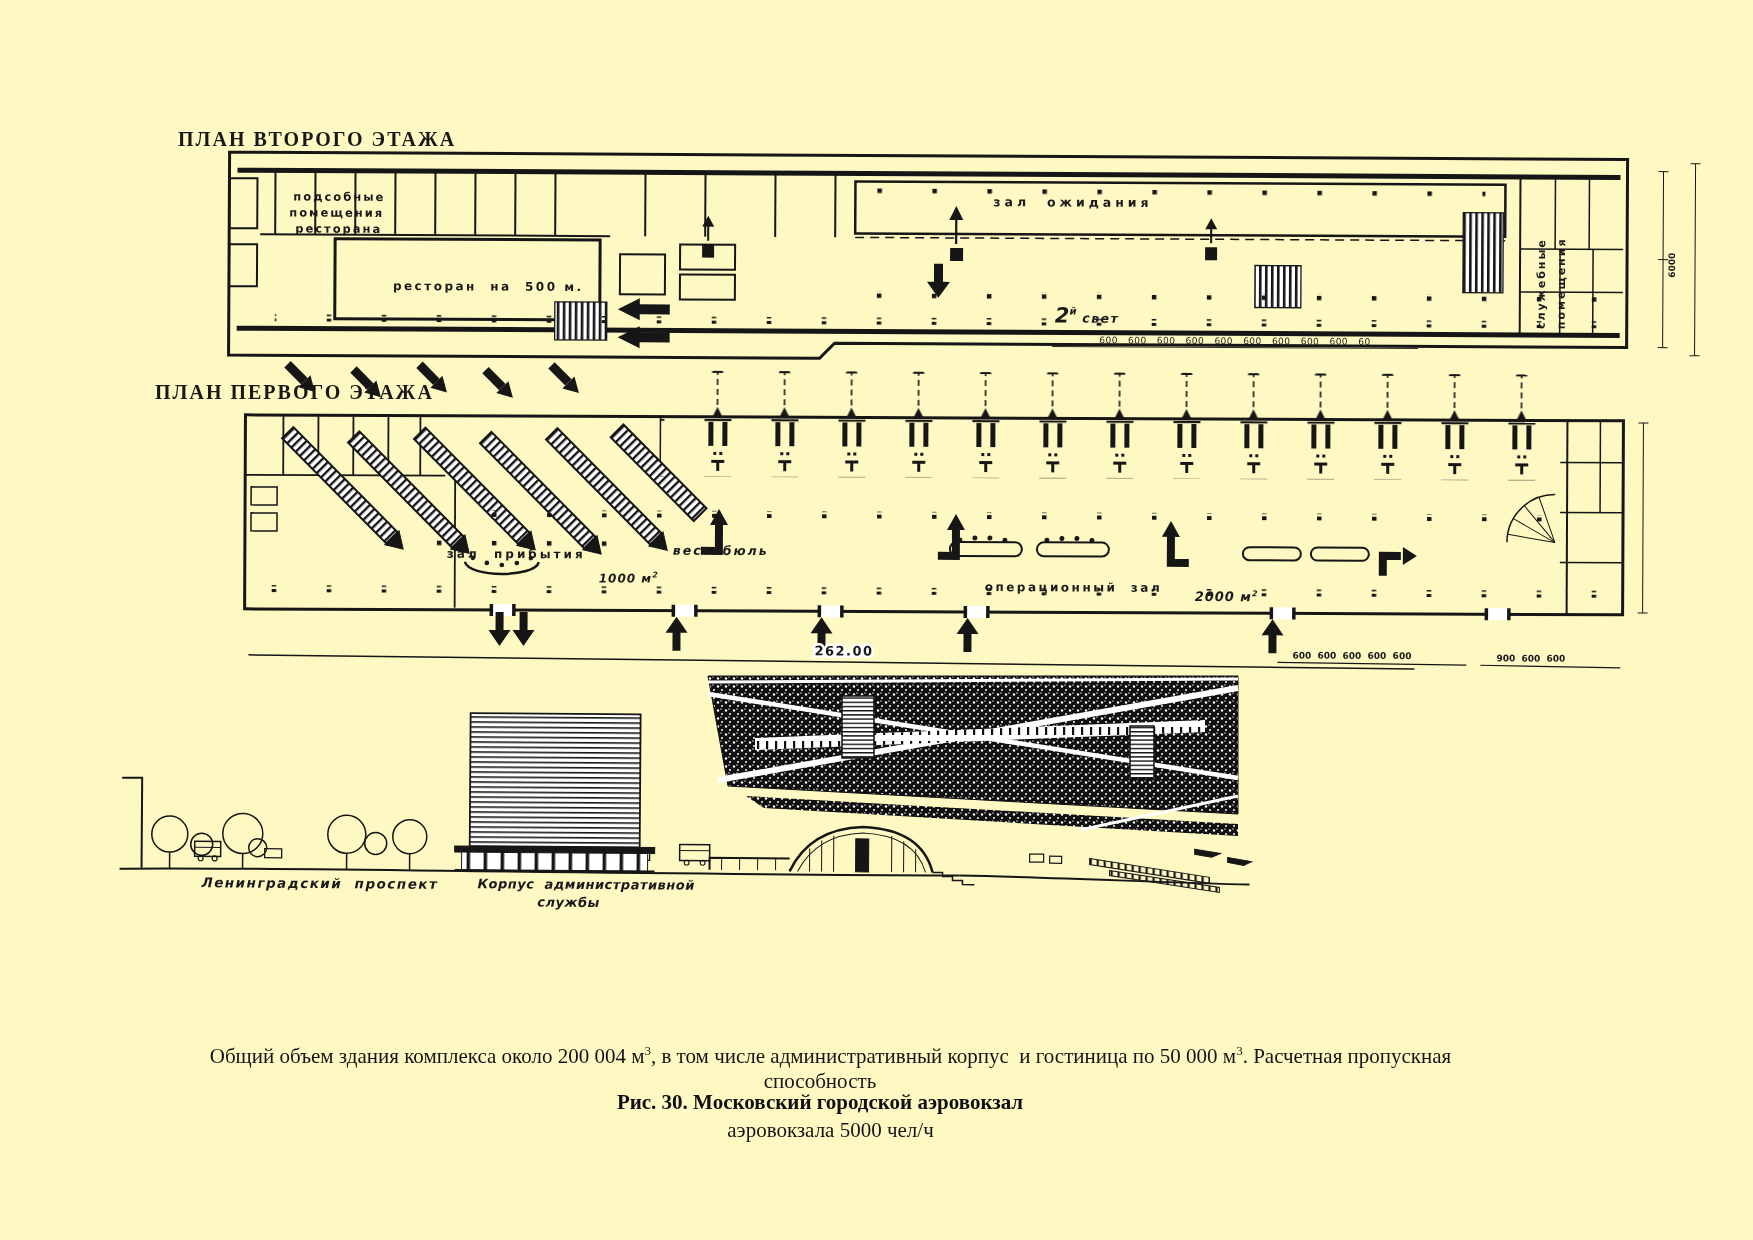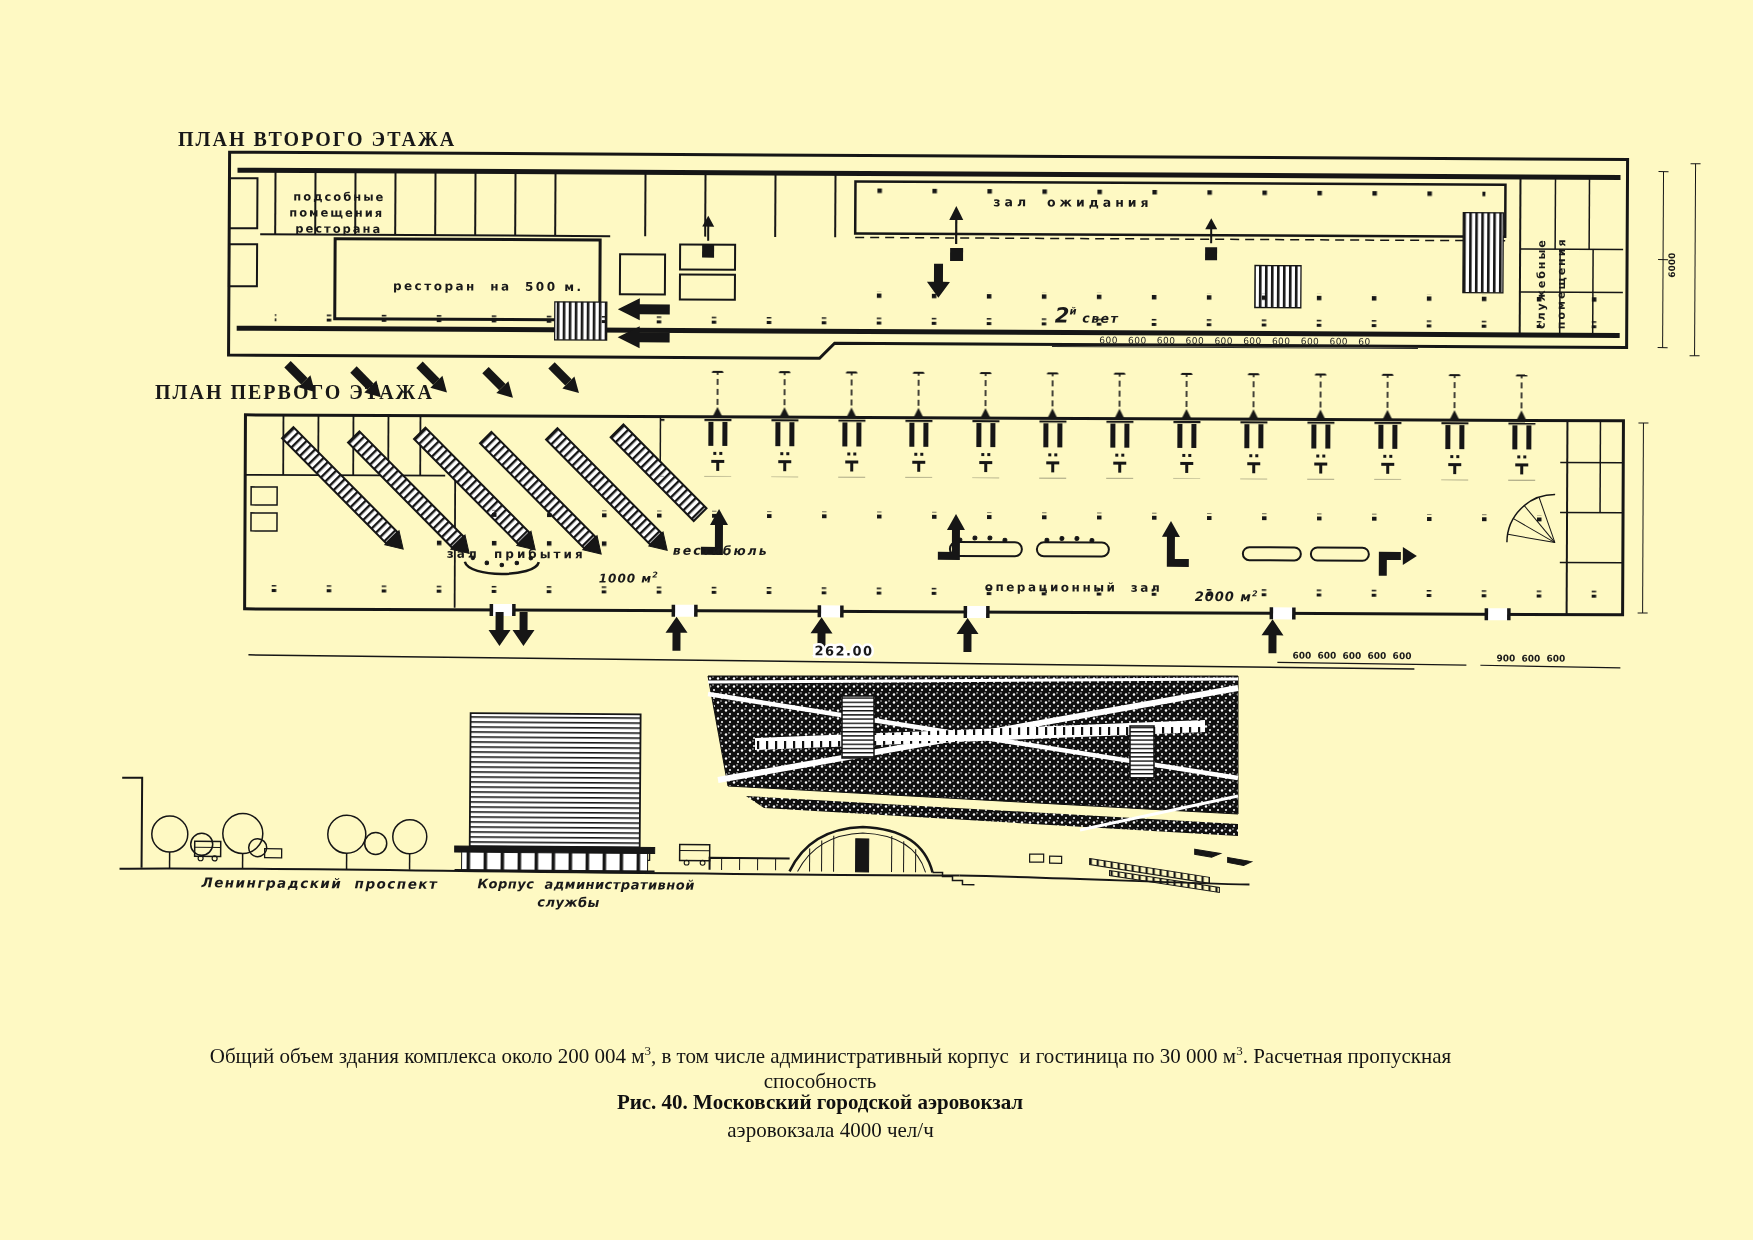--- a/index.html
+++ b/index.html
@@ -461,19 +461,19 @@
       <path d="M1085,158 l26,4 -9,4 -17,-3 z" fill="#161616"></path>
       <path d="M1118,166 l24,4 -8,4 -16,-3 z" fill="#161616"></path>
     </g>
 
     <text class="lbl-i" x="92" y="203" font-size="13.5" letter-spacing="1.5">Ленинградский  проспект</text>
     <text class="lbl-i" x="368" y="202" font-size="13" letter-spacing="0.5">Корпус  административной</text>
     <text class="lbl-i" x="428" y="220" font-size="13" letter-spacing="0.5">службы</text>
   </svg>
 
   <div class="summary">
-    <span>Общий объем здания комплекса около 200 004 м</span><sup>3</sup><span>, в том числе административный корпус  и гостиница по 30 000 м</span><sup>3</sup><span>. Расчетная пропускная способность</span><br>
-    <span>аэровокзала 4000 чел/ч</span>
+    <span>Общий объем здания комплекса около 200 004 м</span><sup>3</sup><span>, в том числе административный корпус  и гостиница по 50 000 м</span><sup>3</sup><span>. Расчетная пропускная способность</span><br>
+    <span>аэровокзала 5000 чел/ч</span>
   </div>
 
-  <div class="figcap">Рис. 40. Московский городской аэровокзал</div>
+  <div class="figcap">Рис. 30. Московский городской аэровокзал</div>
 
 </div>
 
 </body></html>

